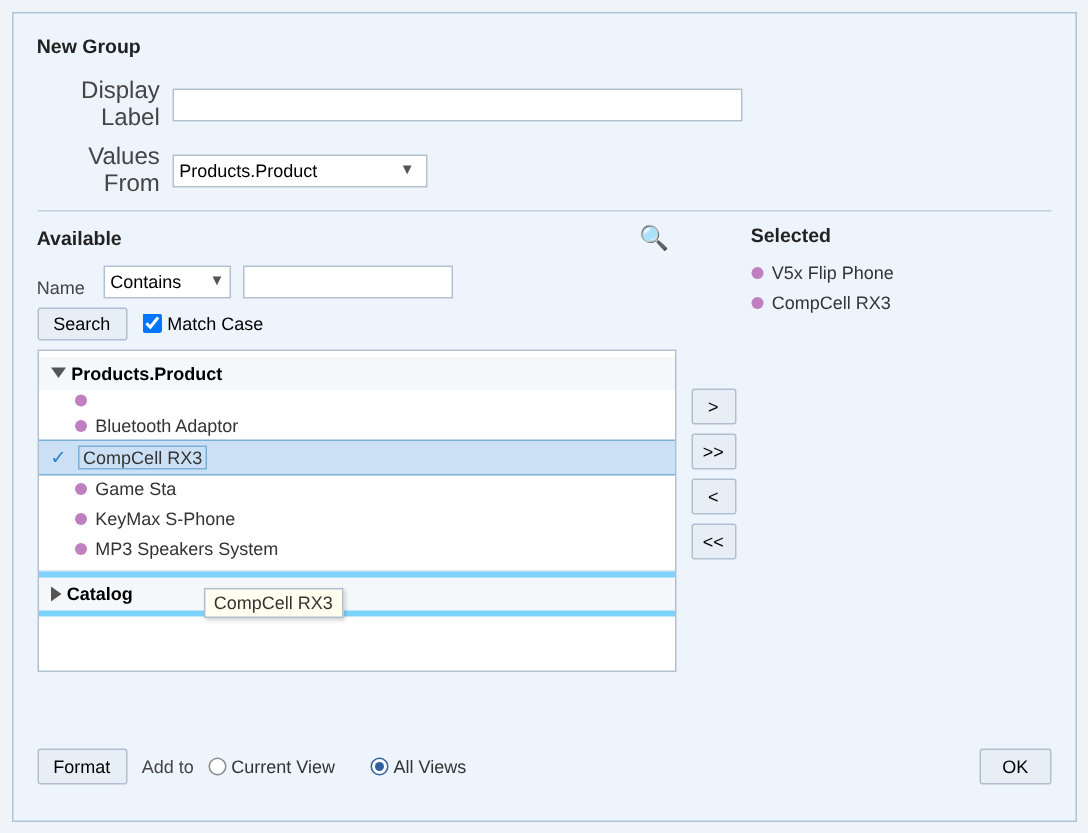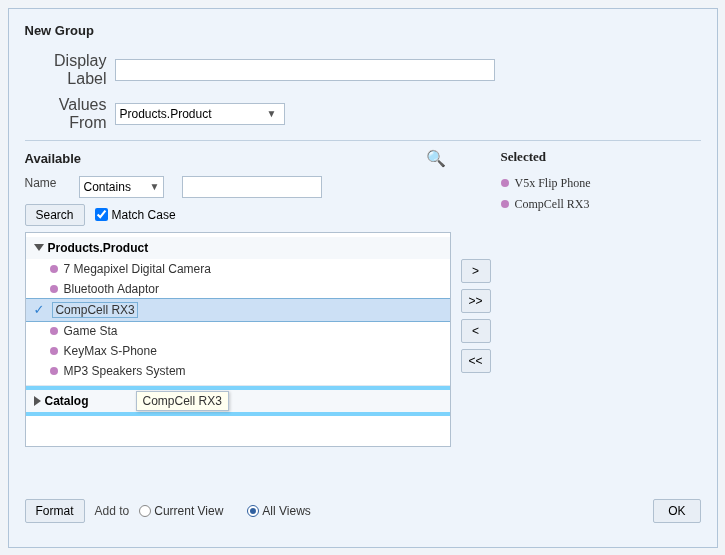--- a/index.html
+++ b/index.html
@@ -88,23 +88,23 @@
       justify-content: space-between;
     }
     .search-icon-btn {
       color: #7a9cbd;
       font-size: 16px;
       cursor: pointer;
       padding-right: 4px;
     }
     .filter-row {
       display: flex;
-      align-items: flex-start;
+      align-items: flex-end;
       margin-bottom: 6px;
-      gap: 18px;
+      gap: 8px;
     }
     .filter-label {
       color: #444;
       margin-right: 4px;
       font-size: 12px;
     }
     .filter-select {
       border: 1px solid #b0c0d0;
       background: #fff;
       height: 22px;
@@ -256,21 +256,20 @@
       height: 24px;
       cursor: pointer;
       display: flex;
       align-items: center;
       justify-content: center;
       font-size: 12px;
       border-radius: 2px;
     }
     .right-panel {
       min-width: 200px;
-      font-family: Liberation Serif, serif;
     }
     .right-panel-title {
       font-weight: bold;
       font-size: 13px;
       color: #222;
       margin-bottom: 8px;
     }
     .selected-list {
       list-style: none;
     }
@@ -417,21 +416,20 @@
 
       <div class="list-container">
 
         <div class="list-group">
           <div class="list-group-header">
             <span class="triangle-down"></span>
             <span>Products.Product</span>
           </div>
           <div class="list-item">
             <span class="dot"></span>
-            <span class="item-text">7 Megapixel Digital Camera</span>
           </div>
           <div class="list-item">
             <span class="dot"></span>
             <span class="item-text">Bluetooth Adaptor</span>
           </div>
           <div class="list-item highlighted" style="position:relative;">
             <span class="checkmark">✓</span>
             <span class="item-text" style="border:1px solid #7ab0d8; padding: 0 2px;">CompCell RX3</span>
           </div>
           <div class="list-item">

